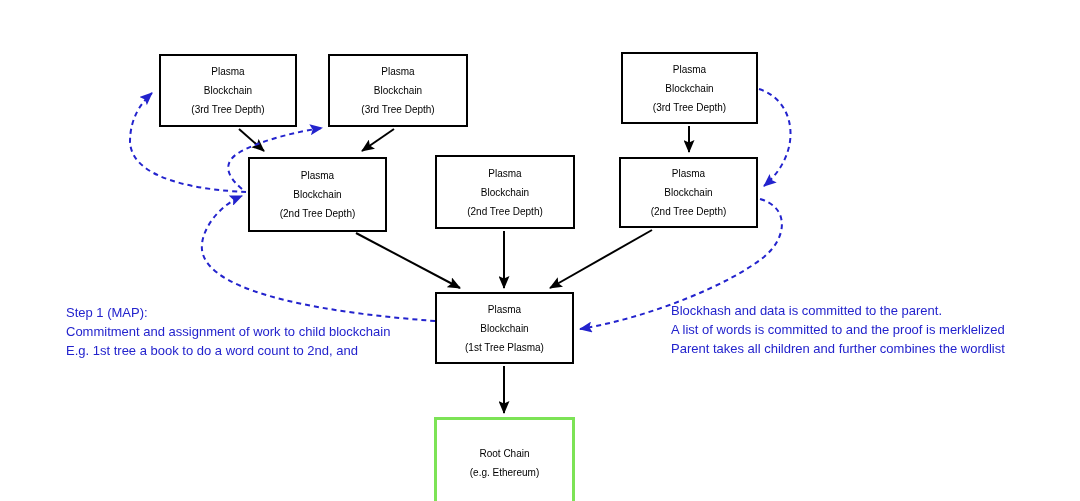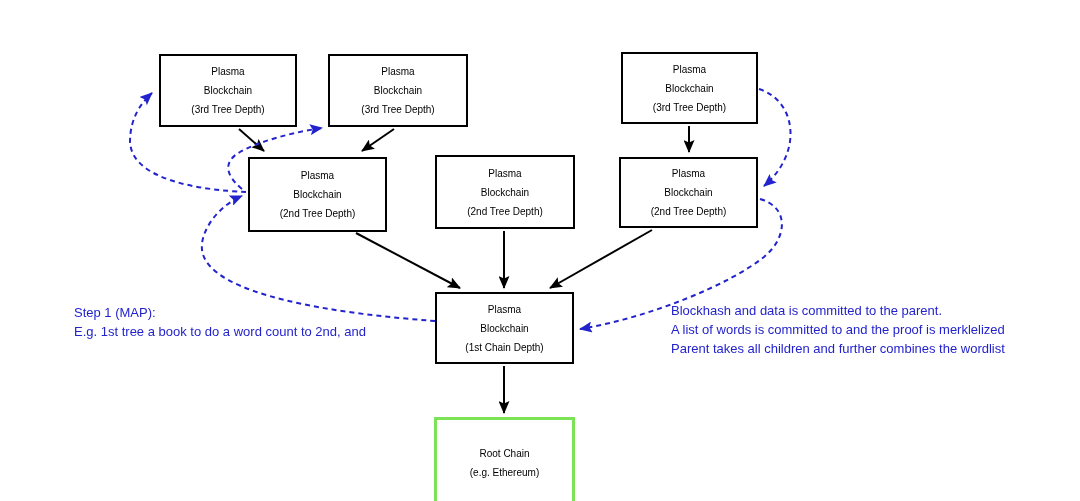--- a/index.html
+++ b/index.html
@@ -47,21 +47,21 @@
     white-space: nowrap;
   }
   .n-p3a { left: 159px; top: 54px;  width: 138px; height: 73px; }
   .n-p3b { left: 328px; top: 54px;  width: 140px; height: 73px; }
   .n-p3c { left: 621px; top: 52px;  width: 137px; height: 72px; }
   .n-p2l { left: 248px; top: 157px; width: 139px; height: 75px; }
   .n-p2c { left: 435px; top: 155px; width: 140px; height: 74px; }
   .n-p2r { left: 619px; top: 157px; width: 139px; height: 71px; }
   .n-p1  { left: 435px; top: 292px; width: 139px; height: 72px; }
   .n-root{ left: 434px; top: 417px; width: 141px; height: 91px; }
-  .a-map    { left: 74px;  top: 303px; }
+  .a-map    { left: 66px;  top: 303px; }
   .a-reduce { left: 671px; top: 301px; }
 </style>
 </head>
 <body>
 
 <div class="canvas">
 
   <svg class="edges" viewBox="0 0 1080 501" xmlns="http://www.w3.org/2000/svg">
     <defs>
       <marker id="ah-black" markerUnits="userSpaceOnUse" markerWidth="14" markerHeight="11" refX="12" refY="5.5" orient="auto">
@@ -114,29 +114,30 @@
     <div>(2nd Tree Depth)</div>
   </div>
   <div class="node n-p2r">
     <div>Plasma</div>
     <div>Blockchain</div>
     <div>(2nd Tree Depth)</div>
   </div>
   <div class="node n-p1">
     <div>Plasma</div>
     <div>Blockchain</div>
-    <div>(1st Chain Depth)</div>
+    <div>(1st Tree Plasma)</div>
   </div>
   <div class="node n-root node-root">
     <div>Root Chain</div>
     <div>(e.g. Ethereum)</div>
   </div>
 
   <div class="annotation a-map">
     <div>Step 1 (MAP):</div>
+    <div>Commitment and assignment of work to child blockchain</div>
     <div>E.g. 1st tree a book to do a word count to 2nd, and</div>
   </div>
   <div class="annotation a-reduce">
     <div>Blockhash and data is committed to the parent.</div>
     <div>A list of words is committed to and the proof is merklelized</div>
     <div>Parent takes all children and further combines the wordlist</div>
   </div>
 
 </div>
 

